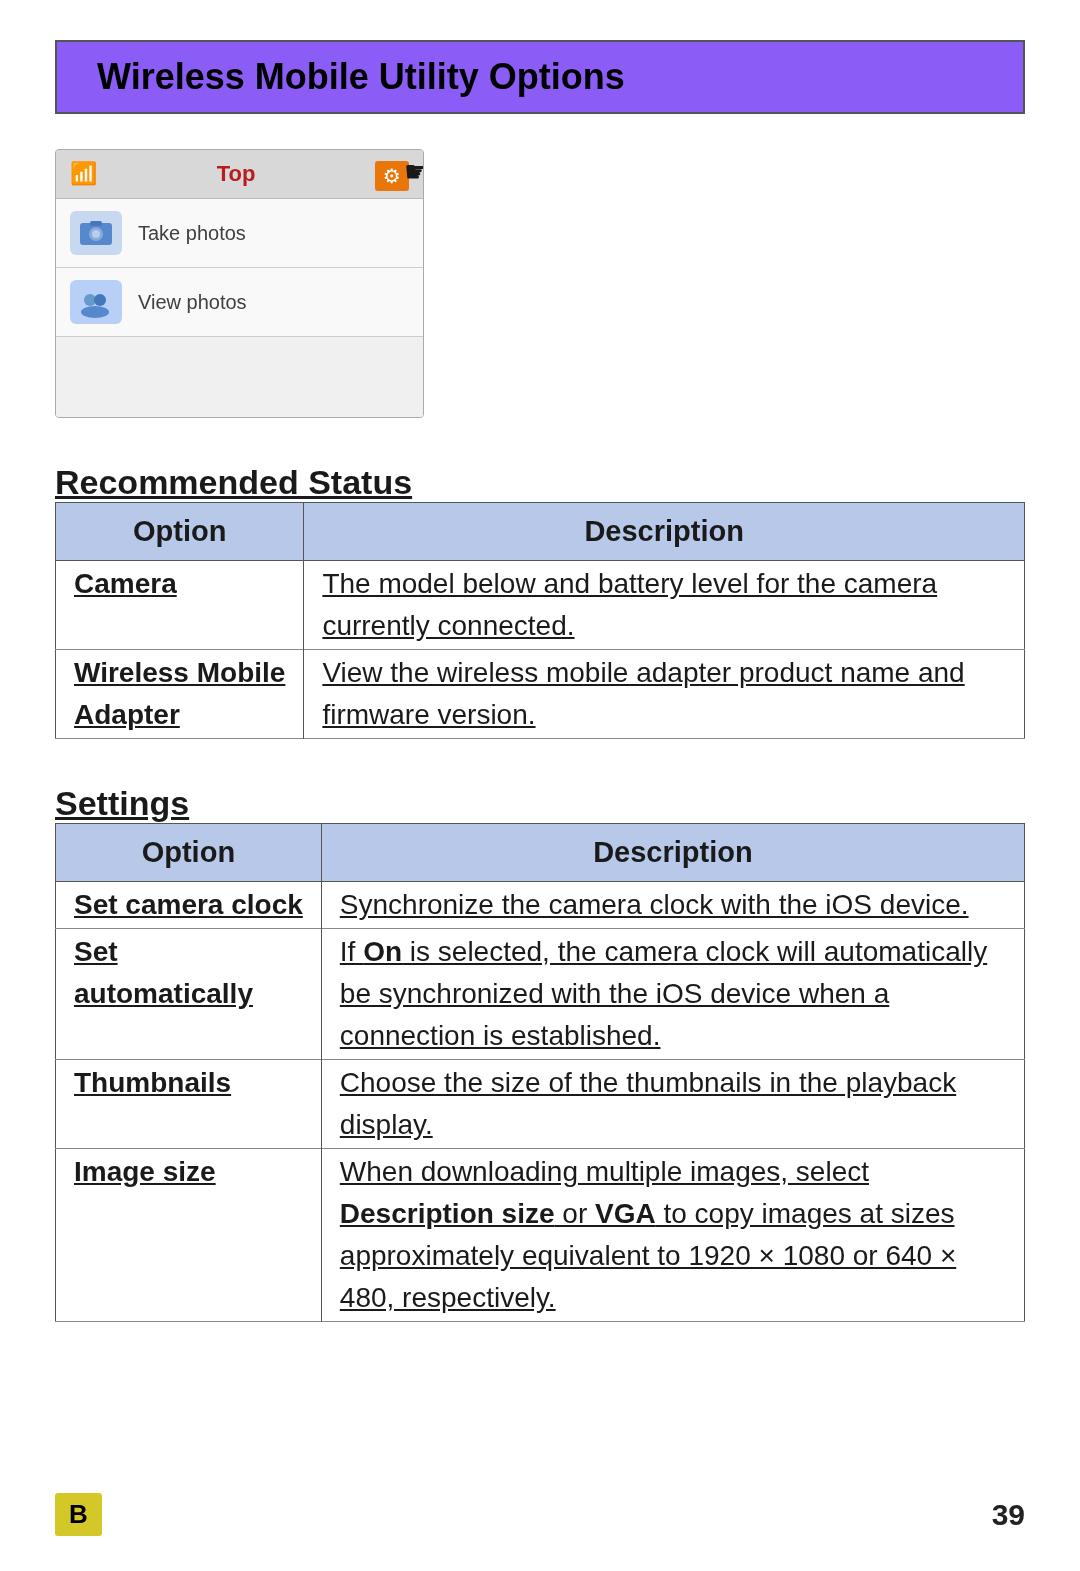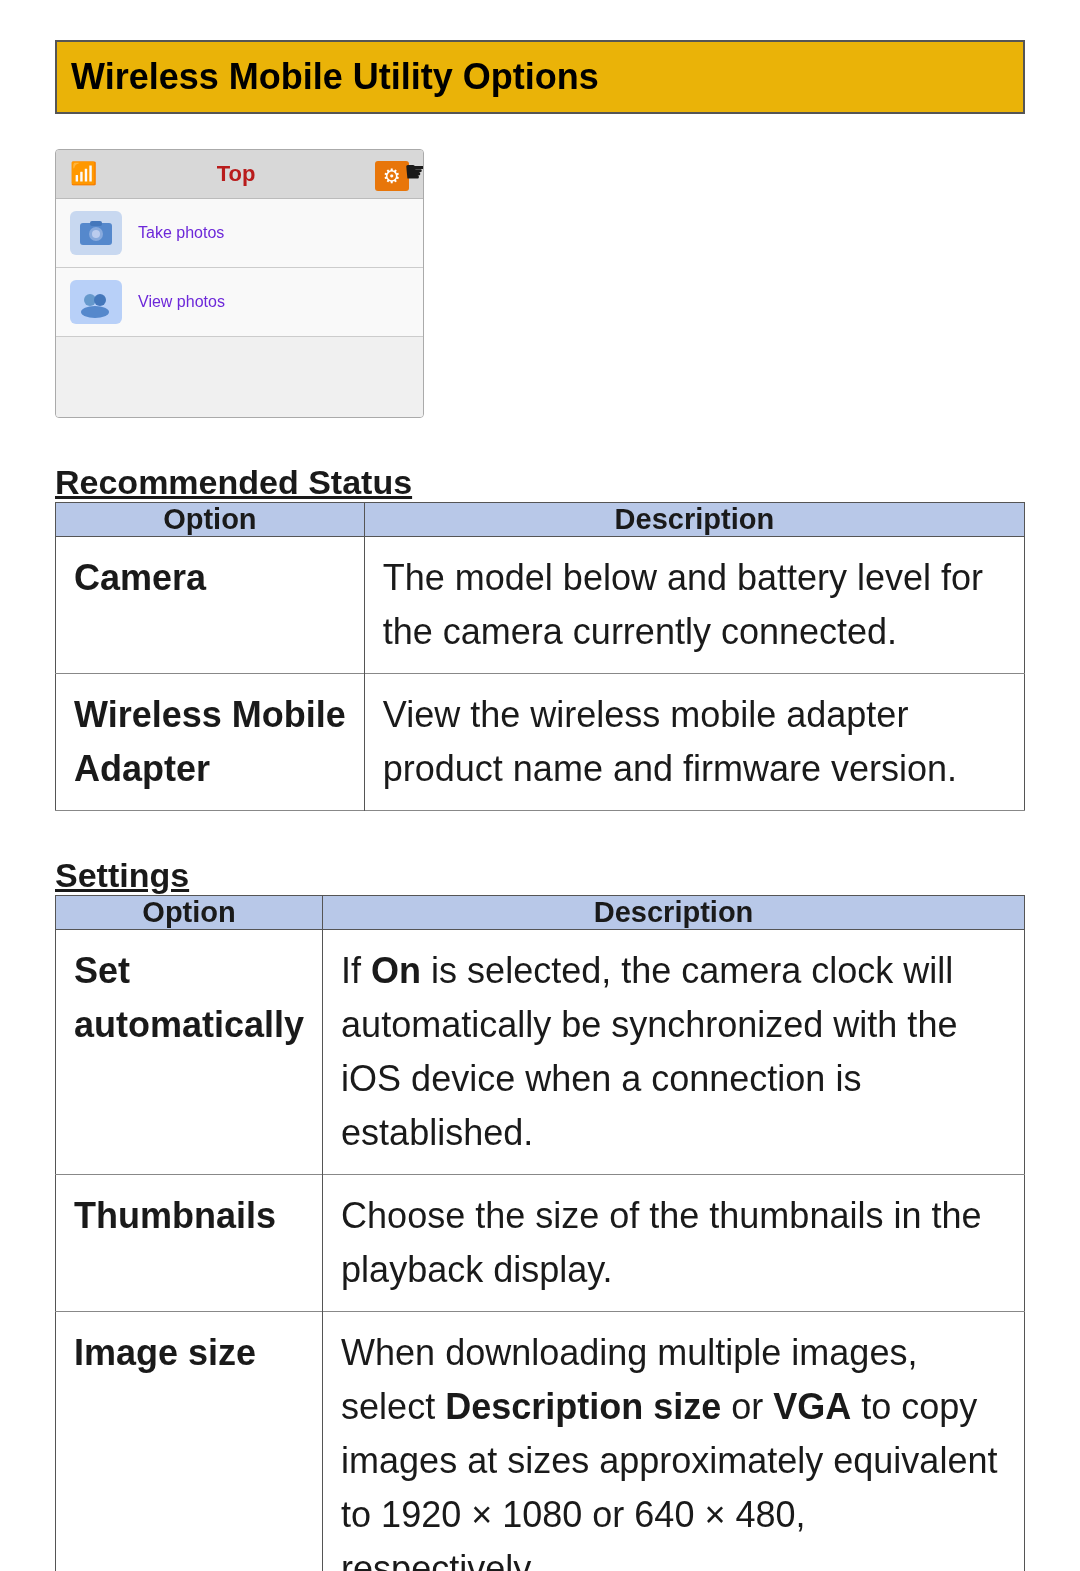--- a/index.html
+++ b/index.html
@@ -17,23 +17,23 @@
       color: #1a1a1a;
       position: relative;
     }
 
     .page-container {
       padding: 40px 55px 60px 55px;
     }
 
     
     .title-section {
-      background-color: #eab308;
+      background-color: #8b5cf6;
       border: 2px solid #555;
-      padding: 14px 14px;
+      padding: 14px 40px;
       margin-bottom: 30px;
       display: inline-block;
       width: 100%;
     }
 
     .title-section h1 {
       font-size: 36px;
       font-weight: 900;
       color: #000;
       font-family: 'Arial Black', 'Arial', sans-serif;
@@ -127,22 +127,22 @@
 
     .ui-mockup-row .row-icon.photos-icon {
       background: #c8d8f0;
     }
 
     .ui-mockup-row .row-icon.view-icon {
       background: #b8d0f8;
     }
 
     .ui-mockup-row .row-label {
-      font-size: 16px;
-      color: #6d28d9;
+      font-size: 20px;
+      color: #404040;
     }
 
     
     .section-heading {
       font-size: 34px;
       font-weight: 900;
       text-decoration: underline;
       margin-bottom: 0;
       margin-top: 10px;
       font-family: 'Arial Black', 'Arial', sans-serif;
@@ -156,36 +156,37 @@
       border: 1.5px solid #555;
     }
 
     .data-table thead tr {
       background: #b8c8e8;
     }
 
     .data-table thead th {
       font-size: 29px;
       font-weight: 900;
-      padding: 0 18px;
+      padding: 12px 18px;
       text-align: center;
       border: 1.5px solid #555;
       font-family: 'Arial Black', 'Arial', sans-serif;
     }
 
     .data-table tbody tr {
       border-bottom: 1px solid #888;
     }
 
     .data-table tbody td {
-      padding: 14px 18px;
-      font-size: 36px;
+      padding: 2px 18px;
+      font-size: 28px;
       line-height: 1.5;
       vertical-align: top;
       border-right: 1.5px solid #555;
+      text-decoration: underline;
     }
 
     .data-table tbody td:first-child {
       font-weight: 900;
       white-space: nowrap;
       border-right: 1.5px solid #555;
       min-width: 220px;
       font-family: 'Arial Black', 'Arial', sans-serif;
     }
 
@@ -299,20 +300,24 @@
     <h2 class="section-heading">Settings</h2>
     <table class="data-table">
       <thead>
         <tr>
           <th>Option</th>
           <th>Description</th>
         </tr>
       </thead>
       <tbody>
         <tr>
+          <td>Set camera clock</td>
+          <td>Synchronize the camera clock with the iOS device.</td>
+        </tr>
+        <tr>
           <td>Set<br>automatically</td>
           <td>If <strong>On</strong> is selected, the camera clock will automatically be synchronized with the iOS device when a connection is established.</td>
         </tr>
         <tr>
           <td>Thumbnails</td>
           <td>Choose the size of the thumbnails in the playback display.</td>
         </tr>
         <tr>
           <td>Image size</td>
           <td>When downloading multiple images, select <strong>Description size</strong> or <strong>VGA</strong> to copy images at sizes approximately equivalent to 1920 × 1080 or 640 × 480, respectively.</td>

